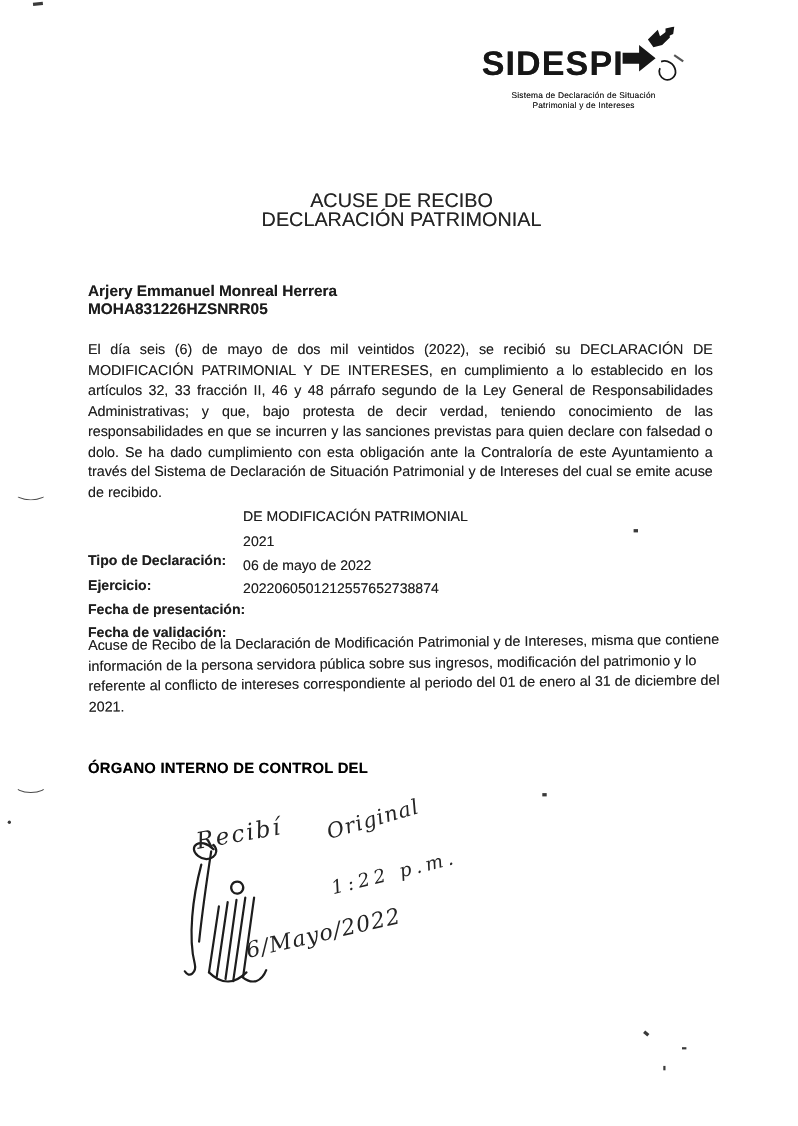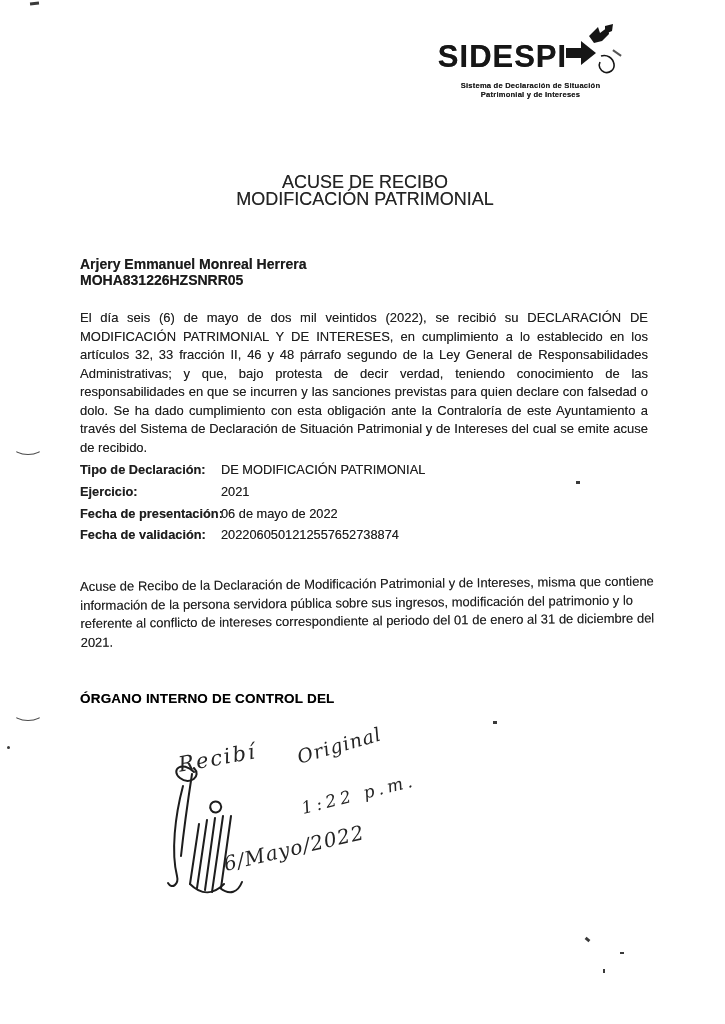--- a/index.html
+++ b/index.html
@@ -21,21 +21,21 @@
   }
   .logo-row{display:flex;align-items:center;justify-content:center;}
   .logo-word{
     font-size:31px;font-weight:bold;letter-spacing:1px;color:#161616;
     font-family:"Liberation Sans",sans-serif;
     text-shadow:0 0 0.6px rgba(0,0,0,.7);
     text-align:right;
   }
   .logo-arrow{margin-left:-2px;margin-top:-10px;}
   .logo-tagline{
-    font-size:7.6px;font-weight:bold;line-height:9px;color:#222;
+    font-size:7.6px;font-weight:normal;line-height:9px;color:#222;
     letter-spacing:.2px;margin-top:1px;
     text-shadow:0 0 0.5px rgba(0,0,0,.6);
   }
   
   .doc-title{
     position:absolute;left:80px;top:174px;width:570px;text-align:center;
     font-size:18px;line-height:16.5px;color:#242424;
     text-shadow:0 0 0.4px rgba(0,0,0,.5);
   }
   
@@ -51,21 +51,21 @@
     text-shadow:0 0 0.35px rgba(0,0,0,.45);
   }
   .para1{top:309px;text-align:justify;}
   .para2{top:578px;width:575px;transform:rotate(-0.55deg);transform-origin:left top;}
   
   .details{
     position:absolute;left:80px;top:462px;font-size:12.8px;color:#1e1e1e;
     text-shadow:0 0 0.35px rgba(0,0,0,.5);
   }
   .detail-row{display:flex;height:21.8px;align-items:flex-start;}
-  .detail-label{font-weight:bold;width:141px;flex:0 0 141px;white-space:nowrap;}
+  .detail-label{font-weight:bold;width:141px;flex:0 0 141px;white-space:nowrap;margin-top:40px;}
   .detail-value{white-space:nowrap;}
   
   .org-header{
     position:absolute;left:80px;top:691px;
     font-size:13.5px;font-weight:bold;color:#000000;letter-spacing:.2px;
     text-shadow:0 0 0.45px rgba(0,0,0,.55);
   }
   
   .handwriting{
     position:absolute;left:148px;top:720px;width:300px;height:175px;
@@ -109,21 +109,21 @@
       </span>
     </div>
     <div class="logo-tagline">
       <div>Sistema de Declaración de Situación</div>
       <div>Patrimonial y de Intereses</div>
     </div>
   </div>
 
   <div class="doc-title">
     <div>ACUSE DE RECIBO</div>
-    <div>MODIFICACIÓN PATRIMONIAL</div>
+    <div>DECLARACIÓN PATRIMONIAL</div>
   </div>
 
   <div class="recipient">
     <div>Arjery Emmanuel Monreal Herrera</div>
     <div>MOHA831226HZSNRR05</div>
   </div>
 
   <div class="para para1">El día seis (6) de mayo de dos mil veintidos (2022), se recibió su DECLARACIÓN DE MODIFICACIÓN PATRIMONIAL Y DE INTERESES, en cumplimiento a lo establecido en los artículos 32, 33 fracción II, 46 y 48 párrafo segundo de la Ley General de Responsabilidades Administrativas; y que, bajo protesta de decir verdad, teniendo conocimiento de las responsabilidades en que se incurren y las sanciones previstas para quien declare con falsedad o dolo. Se ha dado cumplimiento con esta obligación ante la Contraloría de este Ayuntamiento a través del Sistema de Declaración de Situación Patrimonial y de Intereses del cual se emite acuse de recibido.</div>
 
   <div class="details">

